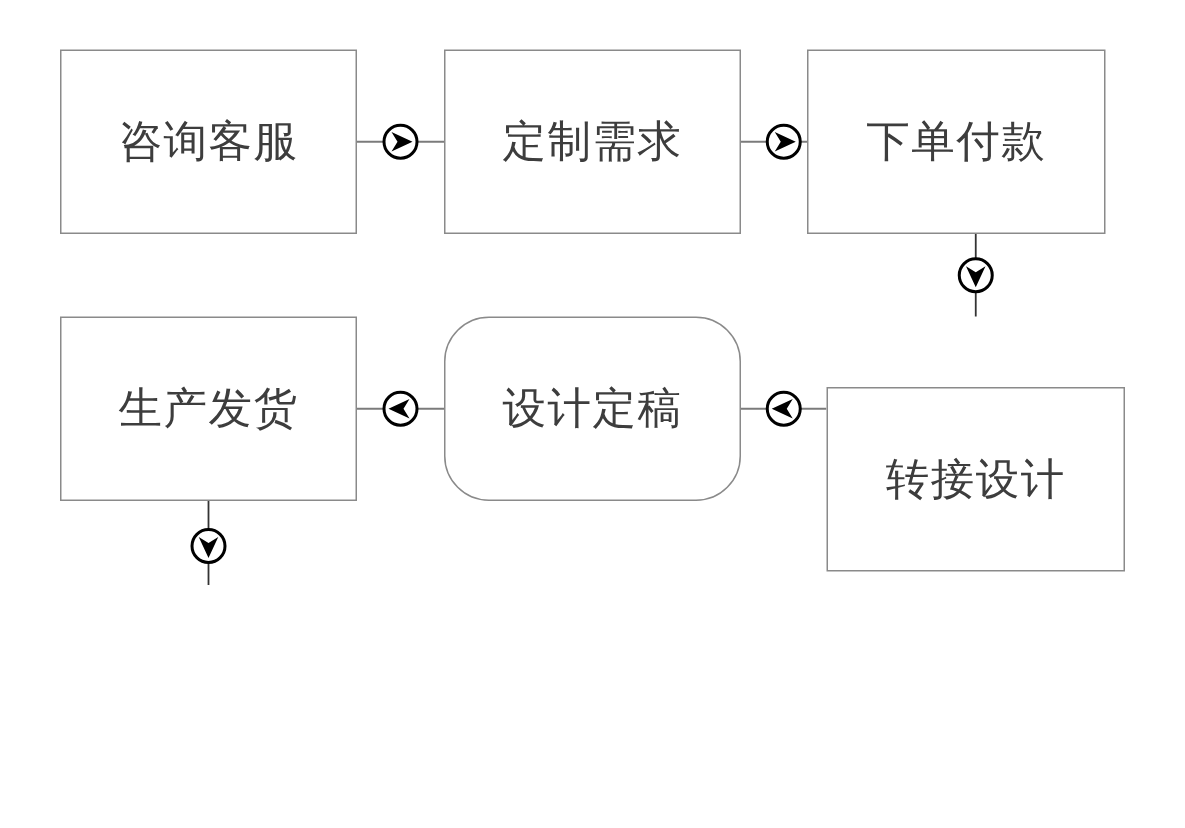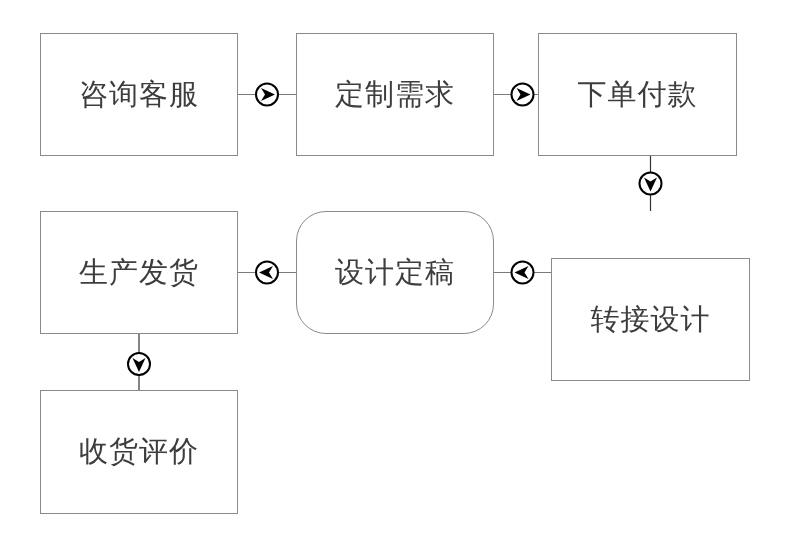--- a/index.html
+++ b/index.html
@@ -120,17 +120,14 @@
   </div>
 
   <div class="node" style="left:296px; top:211px;border-radius:30px;">
     <span class="node-label">设计定稿</span>
   </div>
 
   <div class="node" style="left:40px; top:211px;">
     <span class="node-label">生产发货</span>
   </div>
 
-  <div class="node" style="left:40px; top:390px; height:124px;">
-    <span class="node-label">收货评价</span>
-  </div>
 
 </div>
 
 </body></html>

